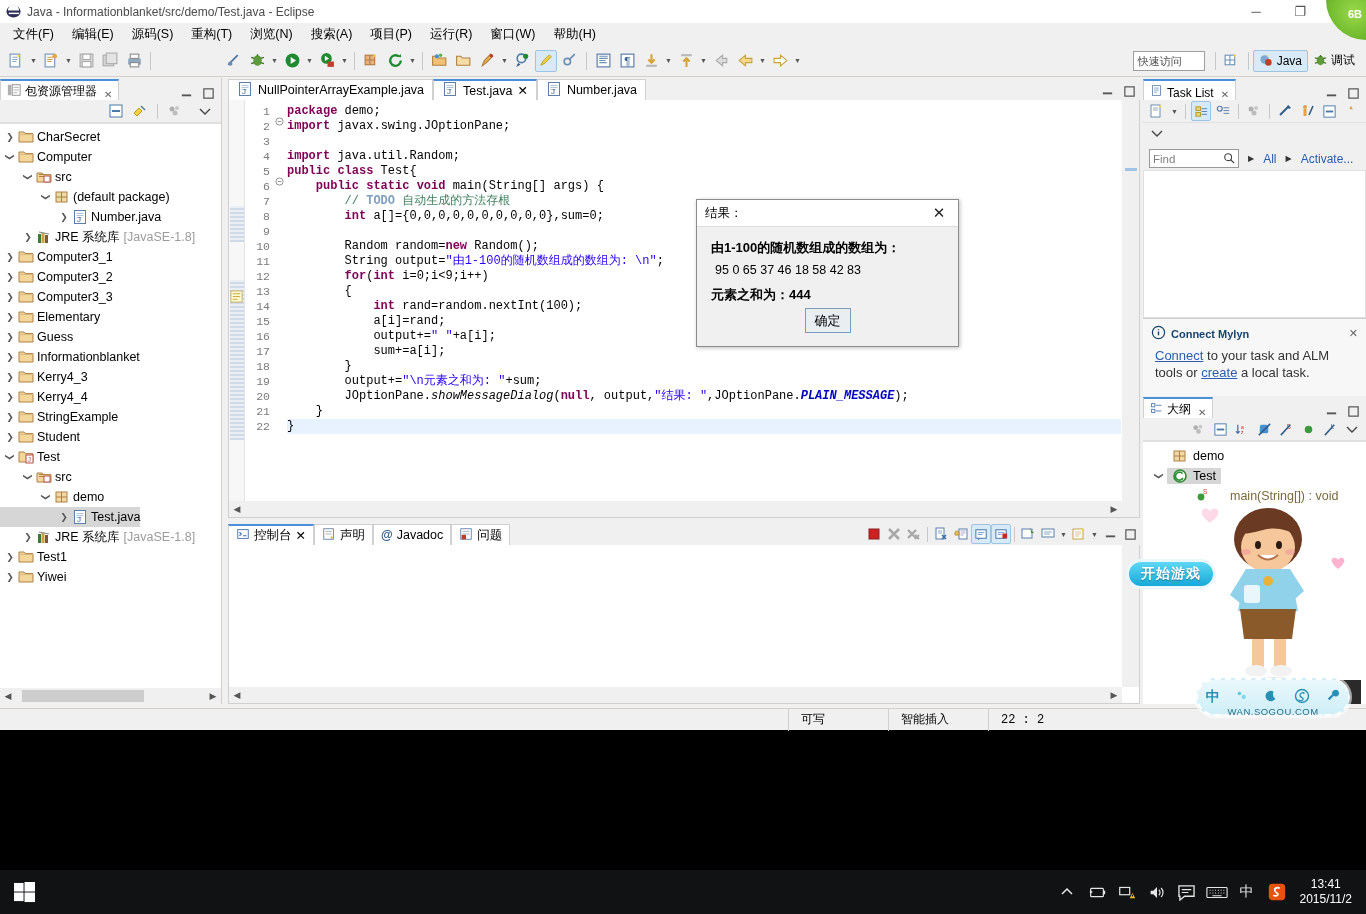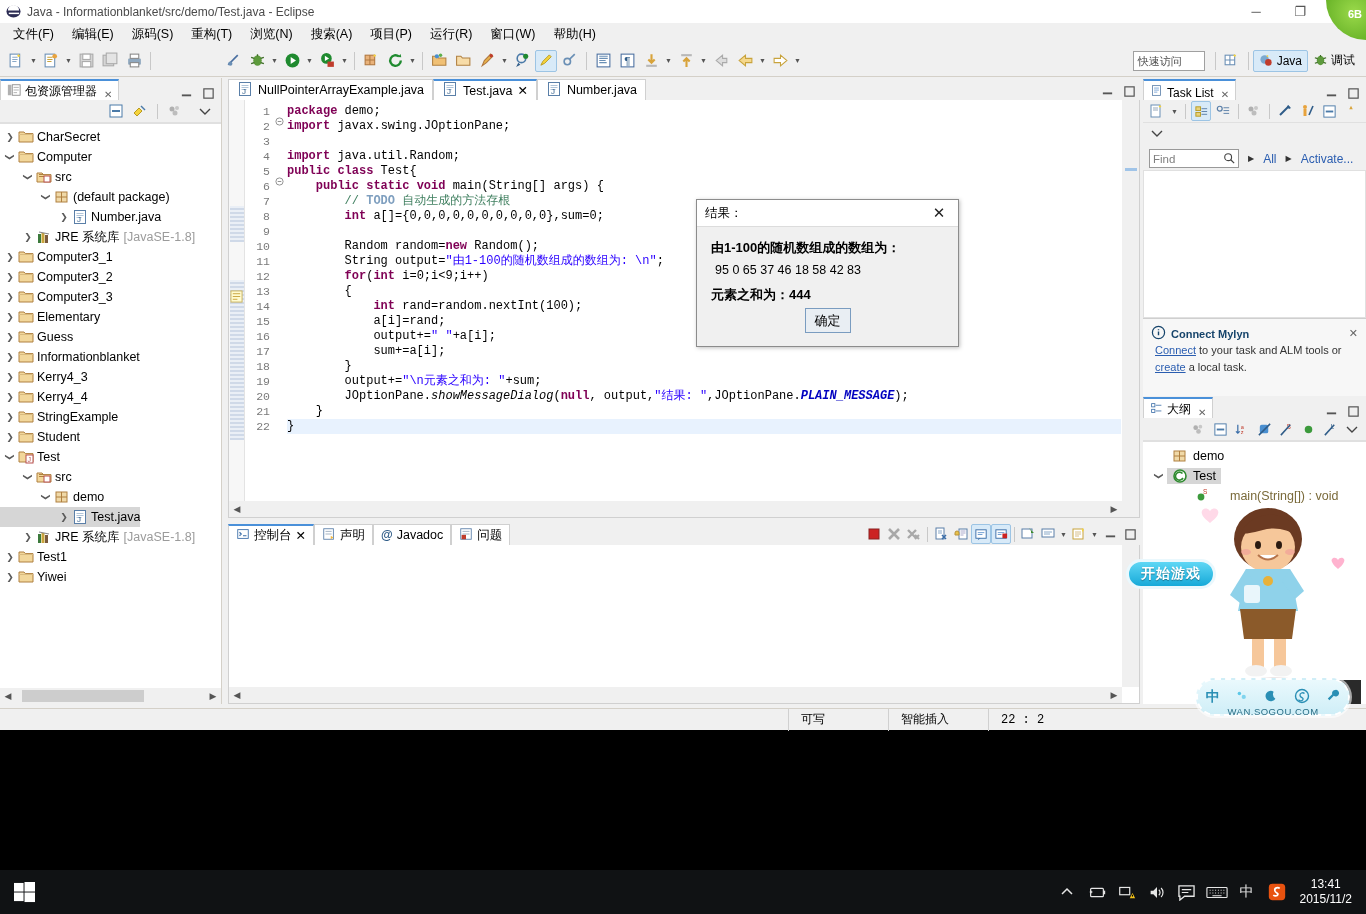--- a/index.html
+++ b/index.html
@@ -143,21 +143,21 @@
   
   #task-list { left:1143px; top:78px; width:223px; height:318px; }
   .find-row { display:flex; align-items:center; gap:9px; padding:4px 6px; background:#f0f0f0;}
   .find-box { width:90px; height:19px; background:#fff; border:1px solid #999; display:flex;
               align-items:center; padding:0 3px; font-size:11.5px; color:#808080; position:relative;}
   .find-link { color:#2a5db0; font-size:12px;text-align:center; }
   .tri { font-size:8px; color:#333; }
   .mylyn-box { position:absolute; left:0; bottom:0; width:100%; height:78px;
                background:#f7f7f7; border-top:1px solid #cfcfcf; padding:6px 8px;}
   .mylyn-title { font-weight:bold; font-size:11px; color:#16446b; display:flex; align-items:center; gap:5px;}
-  .mylyn-text { font-size:11px; color:#333; line-height:17px; padding-left:4px;}
+  .mylyn-text { margin-top:5px; font-size:13px; color:#333; line-height:17px; padding-left:4px;}
   .lnk { color:#2a5db0; text-decoration:underline; }
 
   #outline-view { left:1143px; top:396px; width:223px; height:308px; }
   .ol-row { height:20px; display:flex; align-items:center; font-size:12.5px; padding-left:10px;}
 
   
   .statusbar { position:absolute; left:0; bottom:0; width:1366px; height:22px;
                background:#f0f0f0; border-top:1px solid #d4d0c8; display:flex; align-items:center;
                font-size:12px; color:#000;}
   .sb-cell { padding:0 12px; height:22px; display:flex; align-items:center; border-left:1px solid #d0d0d0;}

